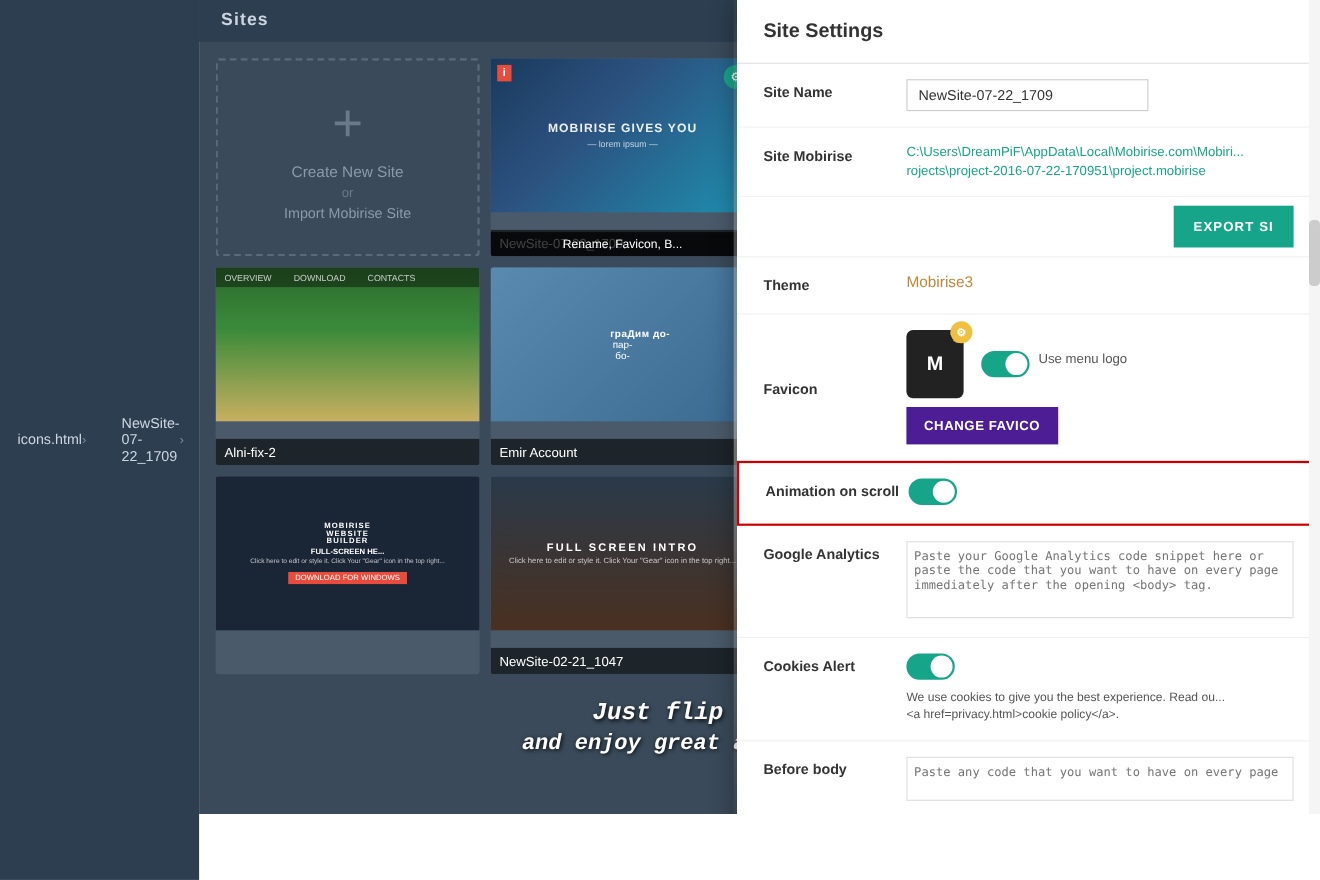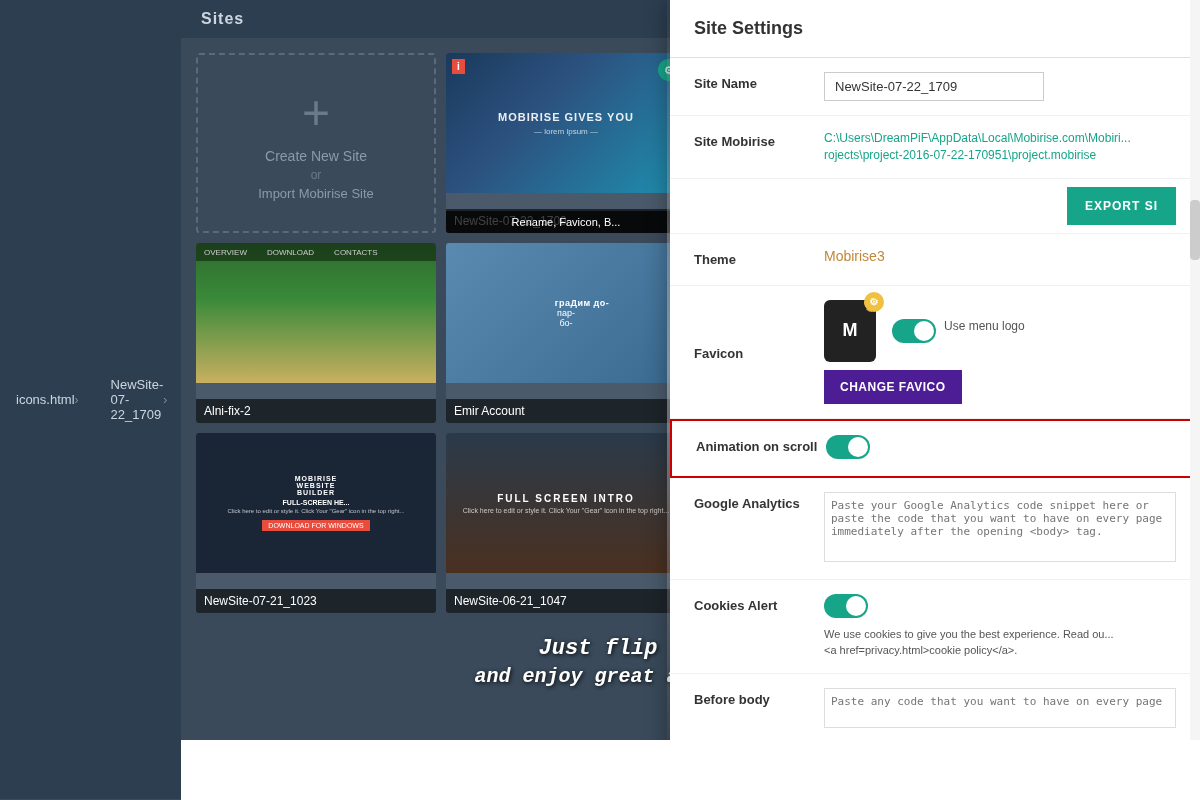--- a/index.html
+++ b/index.html
@@ -471,34 +471,31 @@
 
     <div class="site-card">
       <div class="site-card-top preview-mobirise" style="background: #1a2535; overflow:hidden;">
         <div style="text-align:center; color:#fff; padding:5px;">
           <div style="font-size:7px; font-weight:bold; letter-spacing:1px; margin-bottom:3px;">MOBIRISE<br>WEBSITE<br>BUILDER</div>
           <div style="font-size:7px; font-weight:bold;">FULL-SCREEN HE...</div>
           <div style="font-size:6px; opacity:0.7; margin-top:2px;">Click here to edit or style it. Click Your "Gear" icon in the top right...</div>
           <div style="background:#e74c3c; color:#fff; font-size:7px; padding:2px 6px; margin-top:4px; display:inline-block;">DOWNLOAD FOR WINDOWS</div>
         </div>
       </div>
-      <div class="site-card-label">
-        <span>NewSite-07-21_1023</span>
-      </div>
     </div>
 
     <div class="site-card">
       <div class="site-card-top" style="background: linear-gradient(to bottom, #2a3a4a, #4a3020);">
         <div style="text-align:center; color:#fff; padding:5px;">
           <div style="font-size:10px; font-weight:bold; letter-spacing:2px; text-transform:uppercase;text-align:center;">FULL SCREEN INTRO</div>
           <div style="font-size:7px; opacity:0.7; margin-top:3px;">Click here to edit or style it. Click Your "Gear" icon in the top right...</div>
         </div>
       </div>
       <div class="site-card-label">
-        <span>NewSite-06-21_1047</span>
+        <span>NewSite-02-21_1047</span>
       </div>
     </div>
   </div>
 
   <div class="annotation-overlay" style="position:absolute; bottom:40px; left:0; right:0; text-align:center; pointer-events:none;">
     <div class="annotation-text" style="font-family:'Courier New',monospace; font-style:italic; font-size:22px; font-weight:bold; color:#fff; text-shadow:1px 1px 4px rgba(0,0,0,0.9);">Just flip this swith ON</div>
     <div class="annotation-text" style="font-family:'Courier New',monospace; font-style:italic; font-size:20px; font-weight:bold; color:#fff; text-shadow:1px 1px 4px rgba(0,0,0,0.9);">and enjoy great animated appearance!</div>
   </div>
 
   <div style="position:absolute; top:0; bottom:0; right:530px; width:3px; background:linear-gradient(to bottom, rgba(255,255,255,0.05), rgba(255,255,255,0.5), rgba(255,255,255,0.05)); z-index:5;"></div>

